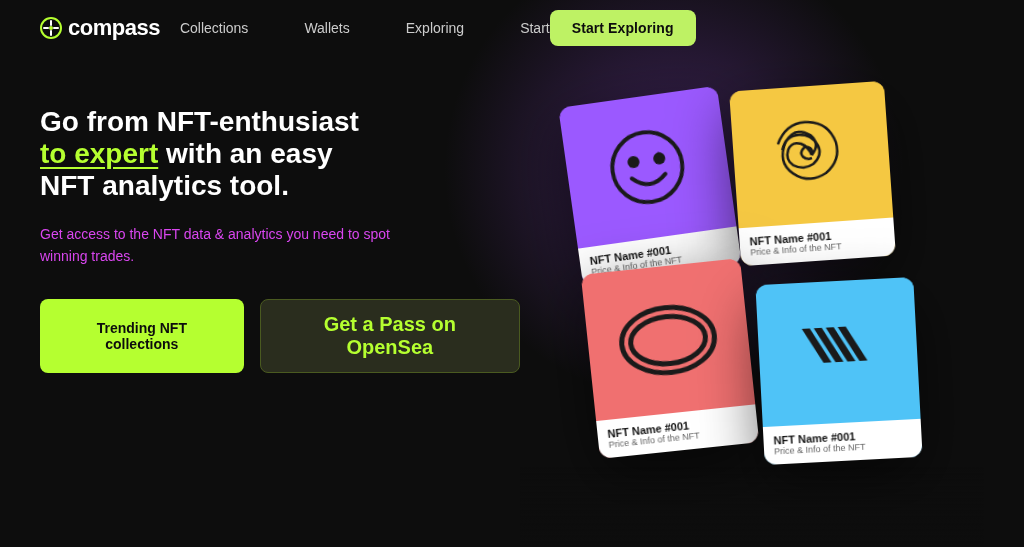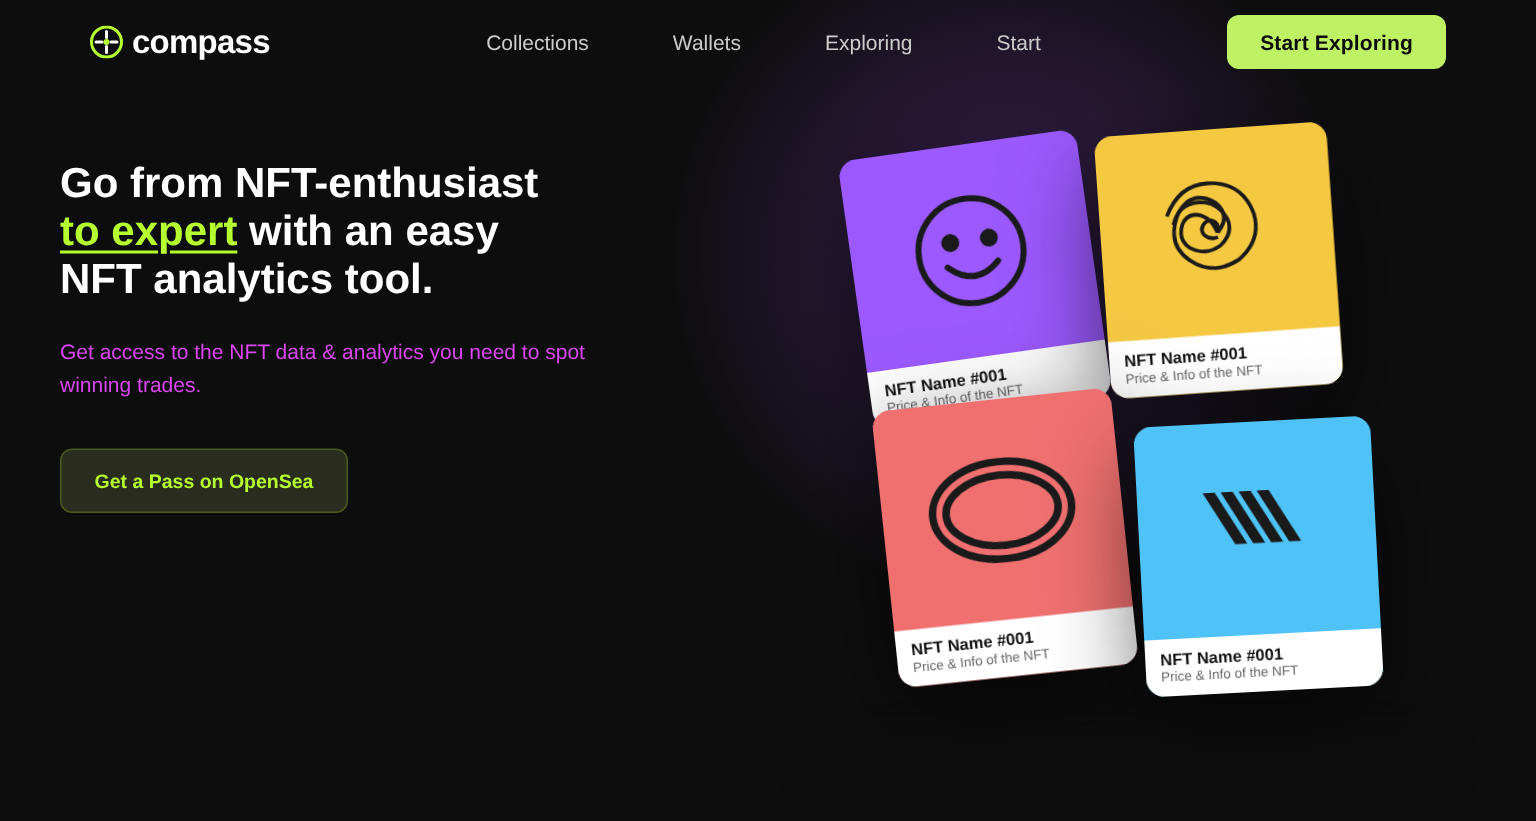--- a/index.html
+++ b/index.html
@@ -25,22 +25,22 @@
       pointer-events: none;
       z-index: 0;
     }
 
     
     nav {
       position: relative;
       z-index: 10;
       display: flex;
       align-items: center;
-      justify-content: space-between;
-      padding: 0 60px;
+      justify-content: flex-start;
+      padding: 0 40px;
       height: 56px;
       background: transparent;
     }
 
     .logo {
       display: flex;
       align-items: center;
       gap: 6px;
     }
 
@@ -131,21 +131,21 @@
       font-weight: 700;
       cursor: pointer;
     }
 
     .btn-secondary {
       background: #2a2d1e;
       color: #b5ff30;
       border: 1px solid #4a5a20;
       padding: 13px 22px;
       border-radius: 8px;
-      font-size: 13px;
+      font-size: 20px;
       font-weight: 600;
       cursor: pointer;
     }
 
     
     .hero-right {
       flex: 1;
       position: relative;
       height: 100%;
     }
@@ -273,20 +273,21 @@
 
 <section class="hero">
   <div class="hero-left">
     <h1 class="hero-headline">
       <span>Go from NFT-enthusiast</span><br>
       <span class="highlight">to expert</span>
       <span> with an easy<br>NFT analytics tool.</span>
     </h1>
     <p class="hero-sub">Get access to the NFT data &amp; analytics you need to spot winning trades.</p>
     <div class="hero-buttons">
+      <button class="btn-primary">Trending NFT collections</button>
       <button class="btn-secondary">Get a Pass on OpenSea</button>
     </div>
   </div>
 
   <div class="hero-right">
     <div class="cards-container">
 
       <div class="nft-card card-1">
         <div class="nft-card-image" style="background:#9b59ff;">
           <svg width="90" height="90" viewBox="0 0 90 90">

